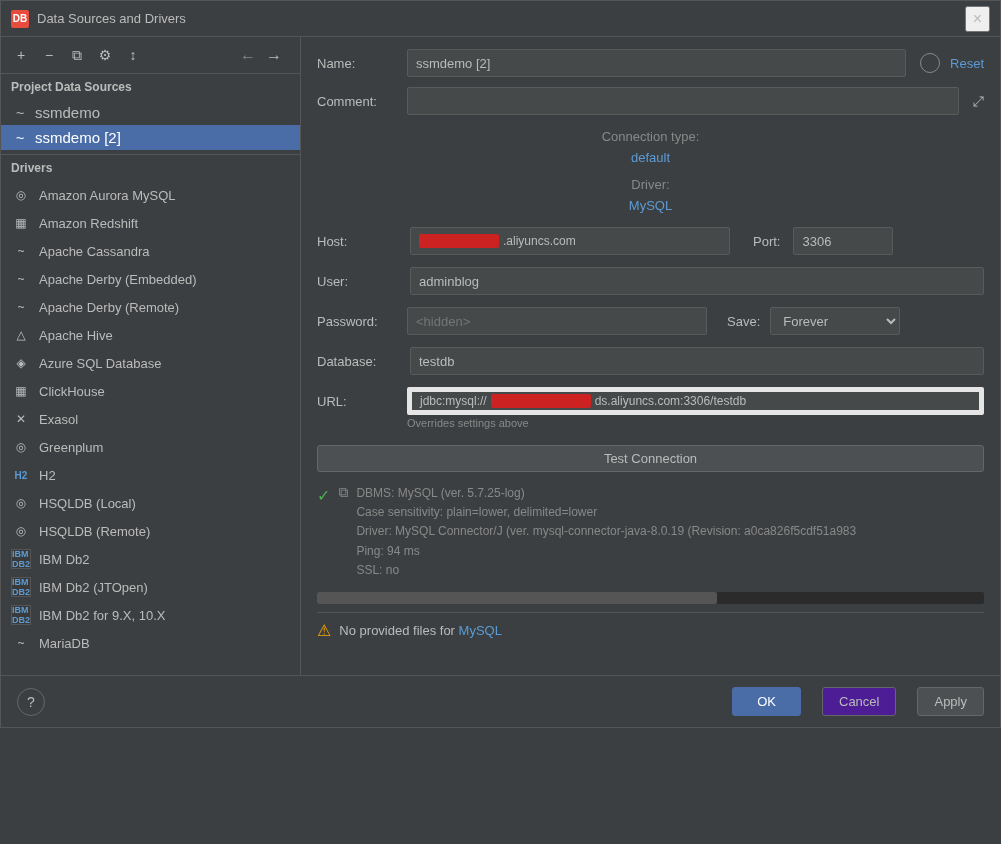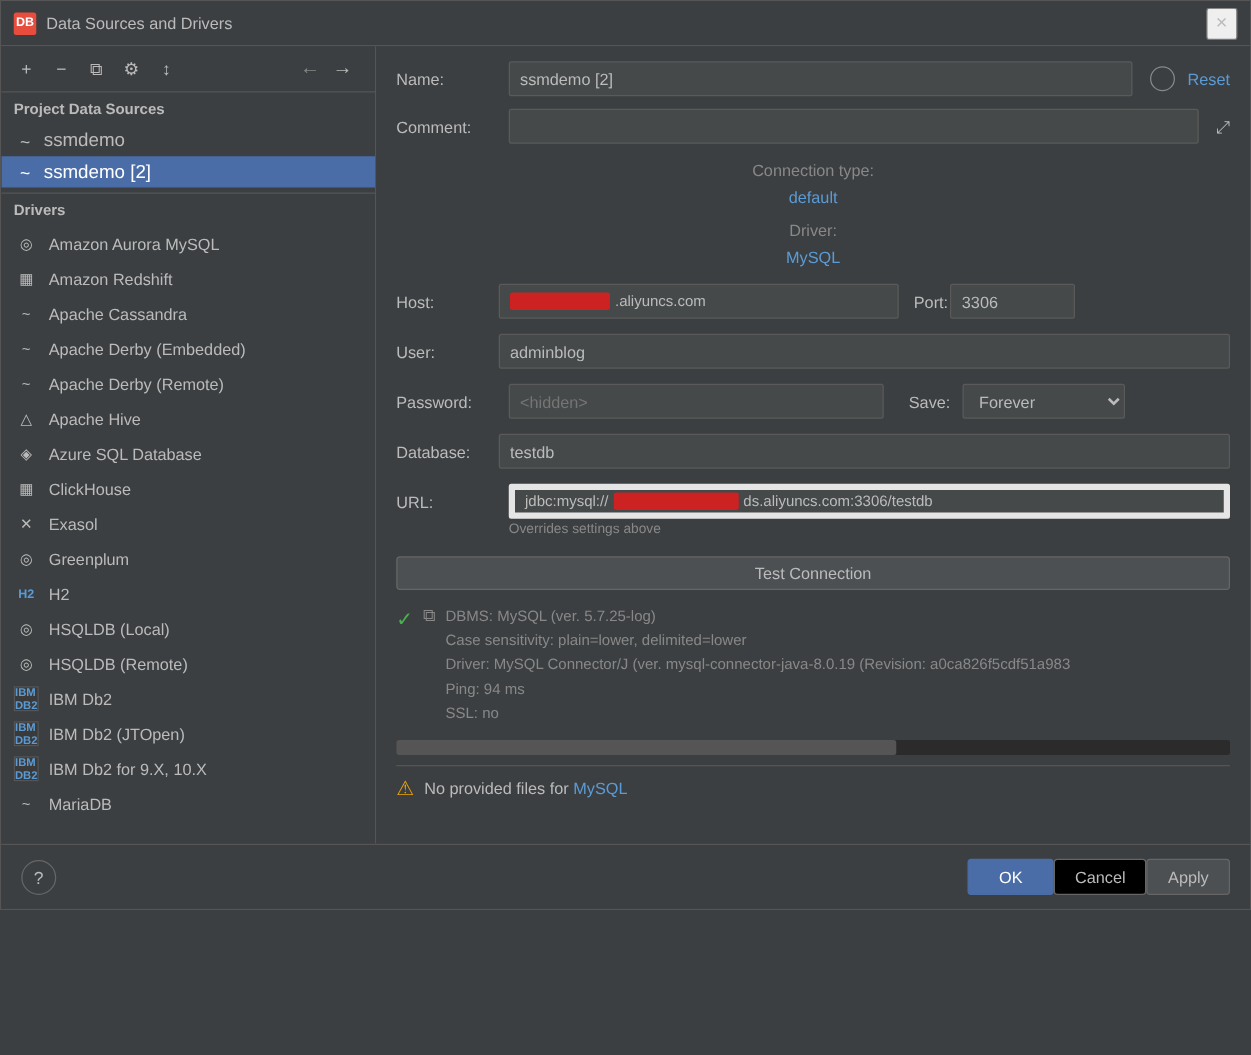--- a/index.html
+++ b/index.html
@@ -53,21 +53,21 @@
     .tabs { display: flex; border-bottom: 2px solid #555; margin-bottom: 14px; }
     .tab { padding: 6px 16px; cursor: pointer; color: #bbbbbb; font-size: 13px; border-bottom: 2px solid transparent; margin-bottom: -2px; }
     .tab.active { color: #5b9bd5; border-bottom: 2px solid #5b9bd5; }
 
     .connection-type-row { display: flex; align-items: center; margin-bottom: 14px; gap: 6px; font-size: 13px; flex-direction: column; }
     .connection-type-label { color: #888; }
     .connection-type-val { color: #5b9bd5; }
     .driver-sep { color: #888; margin: 0 10px; }
     .driver-label { color: #888; }
 
-    .form-row { display: flex; align-items: center; margin-bottom: 12px; gap: 2px; }
+    .form-row { display: flex; align-items: center; margin-bottom: 12px; gap: 13px; }
     .form-label { width: 80px; color: #bbbbbb; }
     .form-input { background: #45494a; border: 1px solid #5a5a5a; color: #bbbbbb; padding: 4px 8px; height: 28px; border-radius: 2px; font-size: 13px; }
     .form-input.wide { flex: 1; }
     .port-label { color: #bbbbbb; margin-left: 10px; }
     .port-input { width: 100px; background: #45494a; border: 1px solid #5a5a5a; color: #bbbbbb; padding: 4px 8px; height: 28px; border-radius: 2px; font-size: 13px; }
 
     .password-row { display: flex; align-items: center; margin-bottom: 12px; gap: 10px; }
     .save-label { color: #bbbbbb; margin-left: 10px; }
     .save-select { background: #45494a; border: 1px solid #5a5a5a; color: #bbbbbb; padding: 4px 8px; height: 28px; border-radius: 2px; font-size: 13px; width: 130px; }
 
@@ -86,23 +86,23 @@
     .scrollbar-thumb { height: 12px; width: 60%; background: #555; border-radius: 2px; }
 
     .warning-row { display: flex; align-items: center; gap: 8px; padding: 8px 0; border-top: 1px solid #555; margin-top: 4px; }
     .warning-icon { color: #f0a500; font-size: 16px; }
     .warning-text { font-size: 13px; color: #bbbbbb; }
     .warning-link { color: #5b9bd5; text-decoration: none; }
 
     
     .bottom-bar { height: 52px; background: #3c3f41; border-top: 1px solid #555; display: flex; align-items: center; justify-content: space-between; padding: 0 16px; }
     .help-btn { width: 28px; height: 28px; border-radius: 50%; border: 1px solid #666; background: transparent; color: #bbbbbb; cursor: pointer; font-size: 14px; display: flex; align-items: center; justify-content: center; }
-    .bottom-right { display: flex; gap: 0; }
+    .bottom-right { display: flex; gap: 21px; }
     .ok-btn { background: #4a6da7; border: 1px solid #4a6da7; color: white; padding: 6px 24px; cursor: pointer; font-size: 13px; border-radius: 3px; }
-    .cancel-btn { background: #000000; border: 1px solid #666; color: #bbbbbb; padding: 6px 16px; cursor: pointer; font-size: 13px; border-radius: 3px; }
+    .cancel-btn { background: #4c1d95; border: 1px solid #666; color: #bbbbbb; padding: 6px 16px; cursor: pointer; font-size: 13px; border-radius: 3px; }
     .apply-btn { background: #4c5052; border: 1px solid #666; color: #bbbbbb; padding: 6px 16px; cursor: pointer; font-size: 13px; border-radius: 3px; }
 
     
     .redacted { display: inline-block; background: #cc2222; height: 14px; border-radius: 2px; vertical-align: middle; }
 
     .nav-btns { display: flex; gap: 2px; margin-left: auto; margin-right: 6px; }
     .nav-btn { width: 24px; height: 24px; background: transparent; border: none; color: #888; cursor: pointer; font-size: 16px; display: flex; align-items: center; justify-content: center; }
     .nav-btn.active { color: #bbbbbb; cursor: pointer; }
   </style>
 </head>

